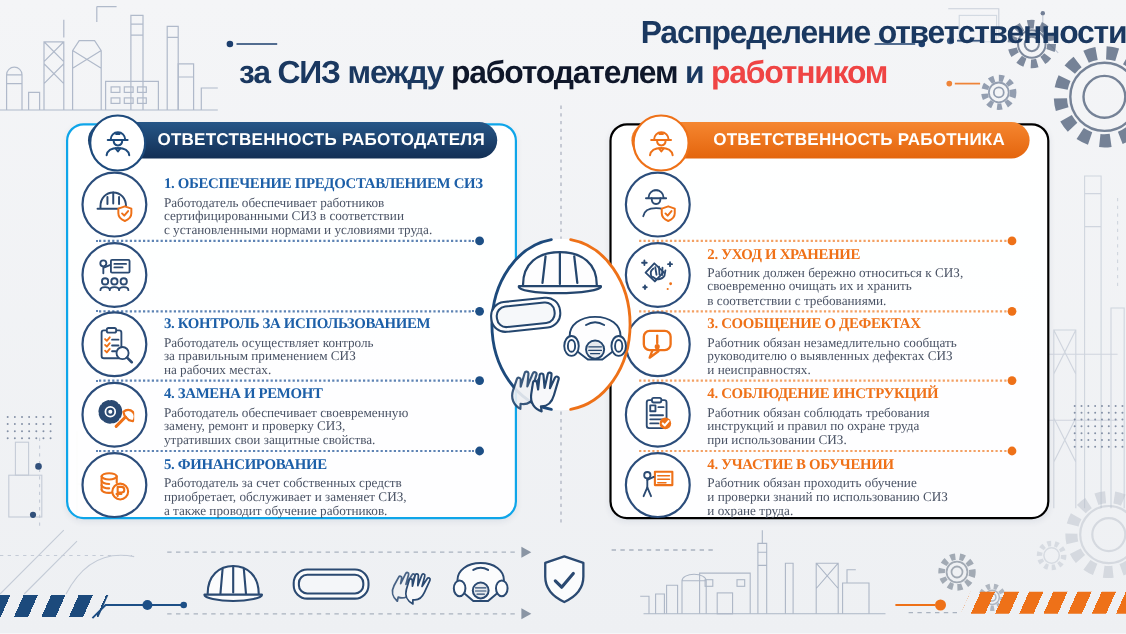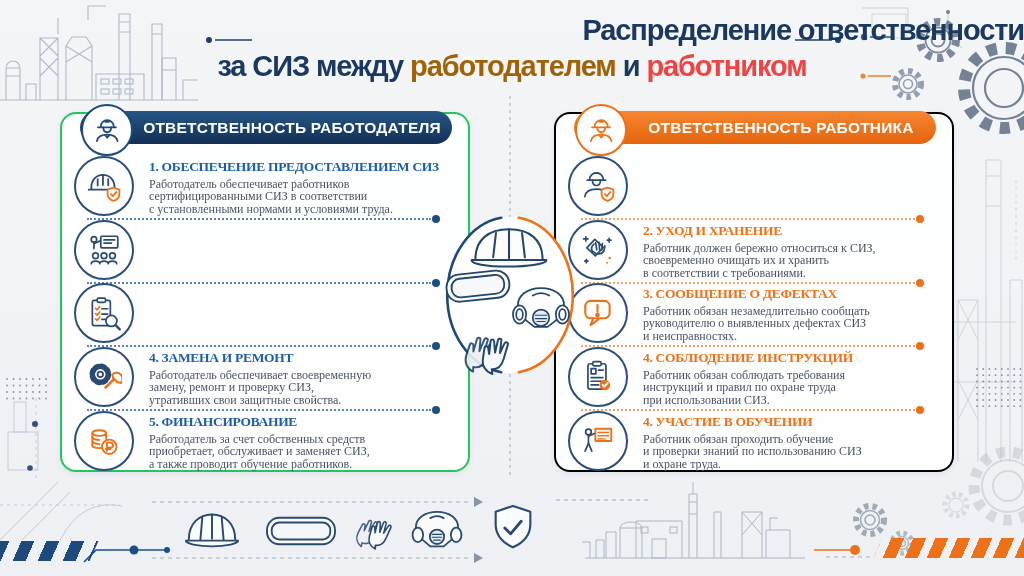--- a/index.html
+++ b/index.html
@@ -4,26 +4,26 @@
 <style>
   html,body{margin:0;padding:0;}
   body{width:1024px;height:576px;position:relative;overflow:hidden;
        font-family:"Liberation Sans",sans-serif;
        background:linear-gradient(180deg,#f4f5f7 0%,#eef0f3 100%);}
   .abs{position:absolute;}
   
   .title{position:absolute;top:12px;left:0;right:0;text-align:center;z-index:5;}
   .title .l1{font-size:29px;font-weight:bold;color:#1a3860;letter-spacing:-1.1px;line-height:36px;text-align:right;}
   .title .l2{font-size:29px;font-weight:bold;color:#1a3860;letter-spacing:-1.1px;line-height:36px;}
-  .title .w-emp{color:#a16207;}
+  .title .w-emp{color:#0f172a;}
   .title .w-wrk{color:#ef4444;}
   
   .panel{position:absolute;top:112px;height:356px;border-radius:16px;
          background:rgba(255,255,255,.93);box-shadow:0 2px 6px rgba(20,40,80,.07);z-index:4;}
-  .panel.employer{left:60px;width:406px;border:2px solid #22c55e;
+  .panel.employer{left:60px;width:406px;border:2px solid #0ea5e9;
                   --accent:#1c5fa8;--sep:#5d83b4;--dot:#1d4f86;--stroke:#2b4a72;}
   .panel.worker{left:554px;width:396px;border:2px solid #000000;
                 --accent:#ef7118;--sep:#f2a express;--dot:#ee7118;--stroke:#2b4a72;}
   .panel.worker{--sep:#f3a063;}
   .pill{position:absolute;top:-3px;left:18px;right:16px;height:33px;border-radius:17px;
         display:flex;align-items:center;justify-content:center;padding-left:52px;
         color:#fff;font-size:15.5px;font-weight:bold;letter-spacing:.2px;white-space:nowrap;}
   .employer .pill{background:linear-gradient(180deg,#265687,#132f55);}
   .worker .pill{background:linear-gradient(180deg,#f58630,#e4650d);}
   .badge{position:absolute;top:-10px;left:19px;width:48px;height:48px;border-radius:50%;
@@ -348,20 +348,26 @@
             <rect x="10.5" y="3" width="8" height="4" rx="1.5" fill="#fff"></rect>
           <path d="M15 13 h5.5 M15 18 h5.5 M15 23 h3"></path>
           <circle cx="24" cy="24.5" r="5.2" fill="#fff"></circle>
             <path d="M27.9 28.4 l4 4" stroke-width="2.2"></path>
         </g>
         <g stroke="#ee7118" stroke-width="1.6">
           <path d="M9 12.5 l1.5 1.5 2.5-3 M9 17.5 l1.5 1.5 2.5-3 M9 22.5 l1.5 1.5 2.5-3"></path>
         </g>
       </svg>
     </div>
+    <div class="item-text">
+        <div class="item-title">3. КОНТРОЛЬ ЗА ИСПОЛЬЗОВАНИЕМ</div>
+    <div class="item-body">Работодатель осуществляет контроль
+за правильным применением СИЗ
+на рабочих местах.</div>
+      </div>
   </div>
   <div class="sep s3"></div>
 
   <div class="item r4">
     <div class="icon-circle">
       <svg width="36" height="36" viewBox="0 0 34 34" fill="none" stroke-linecap="round" stroke-linejoin="round">
         <g stroke="#2b4a72">
           <circle cx="13.5" cy="14.5" r="8" stroke-width="4.5" stroke-dasharray="3.6 2.8"></circle>
           <circle cx="13.5" cy="14.5" r="5.8" stroke-width="1.7"></circle>
             <circle cx="13.5" cy="14.5" r="2.6" stroke-width="1.7"></circle>

